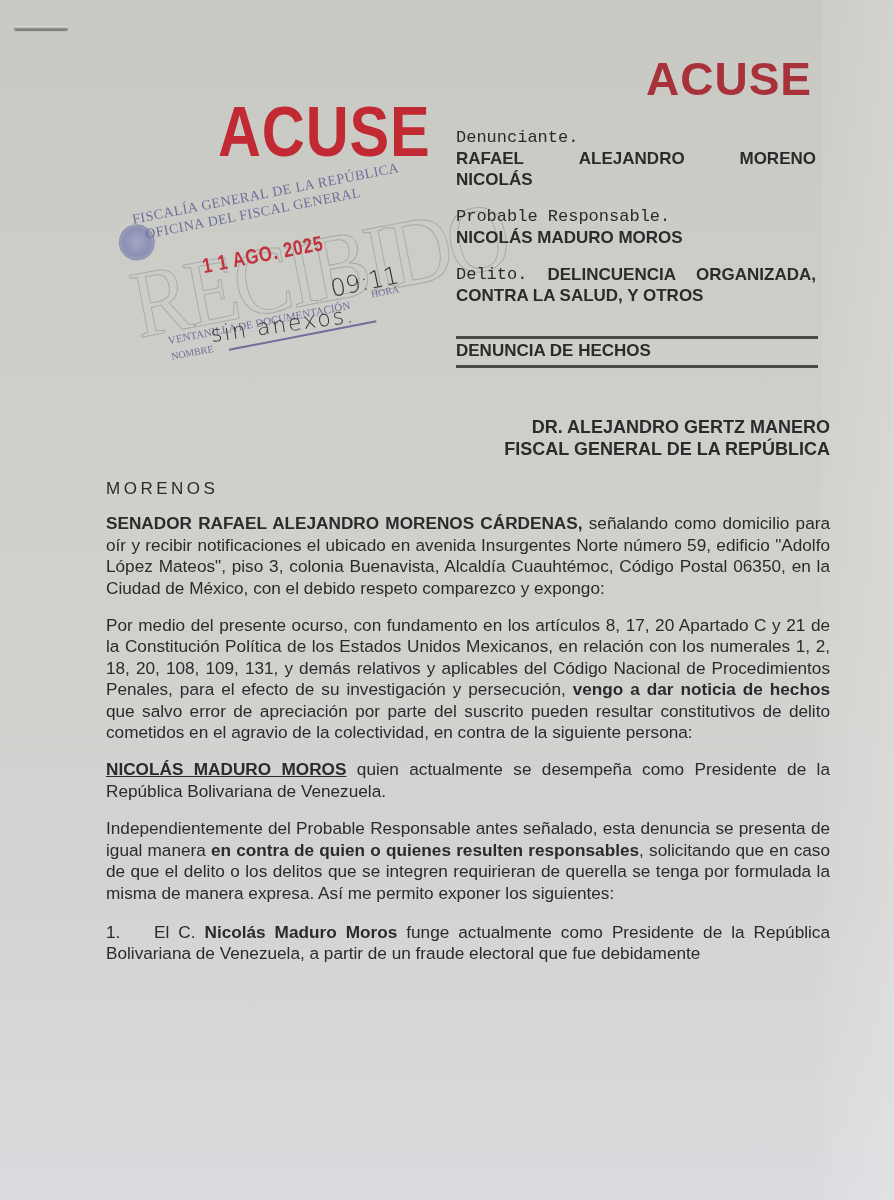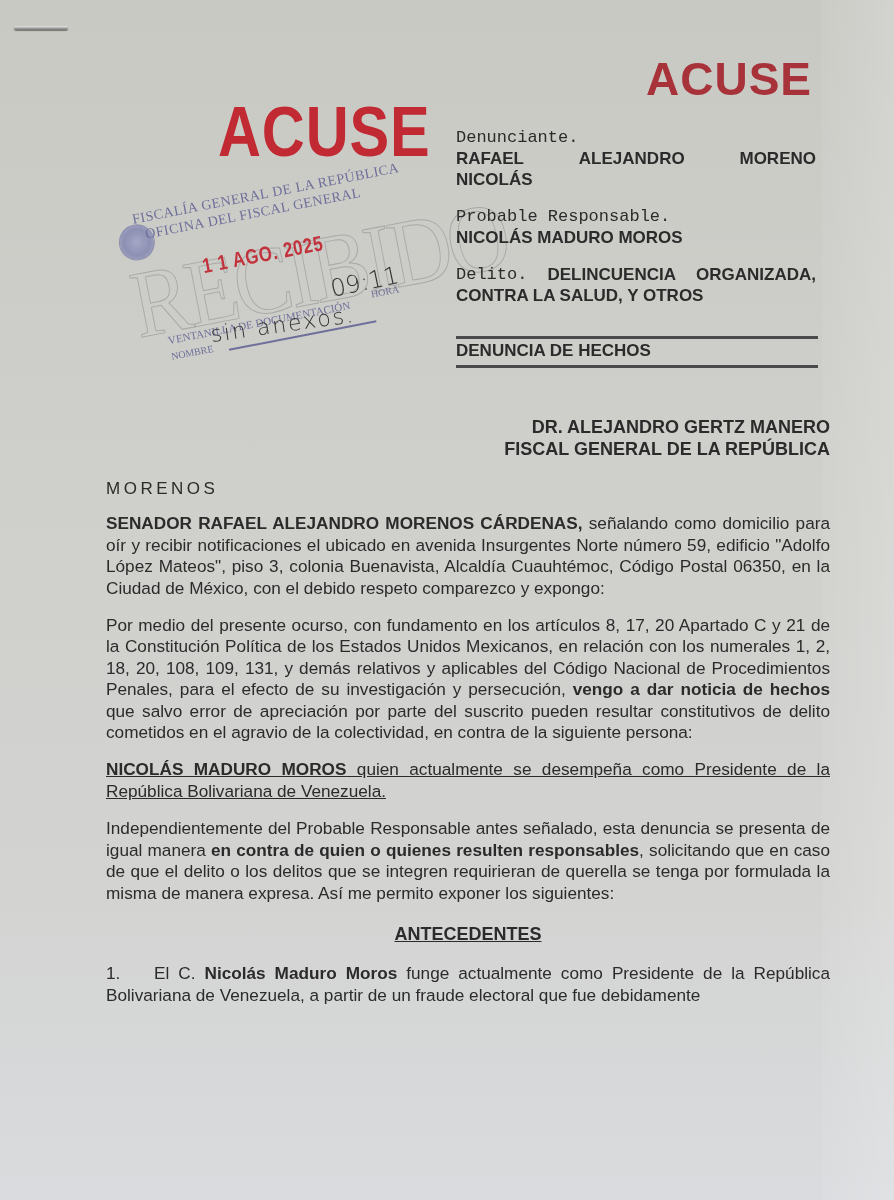--- a/index.html
+++ b/index.html
@@ -140,21 +140,20 @@
 
   <div class="body">
     <div class="addressee">DR. ALEJANDRO GERTZ MANERO</div>
     <div class="addressee">FISCAL GENERAL DE LA REPÚBLICA</div>
     <div class="presente">MORENOS</div>
 
     <p class="para" style="margin-top:14px;margin-bottom:0;"><b>SENADOR RAFAEL ALEJANDRO MORENOS CÁRDENAS,</b><span> señalando como domicilio para oír y recibir notificaciones el ubicado en avenida Insurgentes Norte número 59, edificio "Adolfo López Mateos", piso 3, colonia Buenavista, Alcaldía Cuauhtémoc, Código Postal 06350, en la Ciudad de México, con el debido respeto comparezco y expongo:</span></p>
 
     <p class="para" style="margin-bottom:0;"><span>Por medio del presente ocurso, con fundamento en los artículos 8, 17, 20 Apartado C y 21 de la Constitución Política de los Estados Unidos Mexicanos, en relación con los numerales 1, 2, 18, 20, 108, 109, 131, y demás relativos y aplicables del Código Nacional de Procedimientos Penales, para el efecto de su investigación y persecución, </span><b>vengo a dar noticia de hechos</b><span> que salvo error de apreciación por parte del suscrito pueden resultar constitutivos de delito cometidos en el agravio de la colectividad, en contra de la siguiente persona:</span></p>
 
-    <p class="para" style="margin-bottom:2px;text-decoration:underline;"><b class="underline">NICOLÁS MADURO MOROS</b><span> quien actualmente se desempeña como Presidente de la República Bolivariana de Venezuela.</span></p>
+    <p class="para" style="margin-bottom:2px;"><b class="underline">NICOLÁS MADURO MOROS</b><span> quien actualmente se desempeña como Presidente de la República Bolivariana de Venezuela.</span></p>
 
     <p class="para" style="margin-bottom:0;"><span>Independientemente del Probable Responsable antes señalado, esta denuncia se presenta de igual manera </span><b>en contra de quien o quienes resulten responsables</b><span>, solicitando que en caso de que el delito o los delitos que se integren requirieran de querella se tenga por formulada la misma de manera expresa. Así me permito exponer los siguientes:</span></p>
 
-    <div class="section-title">ANTECEDENTES</div>
 
     <p class="item" style="margin-bottom:16px;"><span class="item-num">1.</span><span>El C. </span><b>Nicolás Maduro Moros</b><span> funge actualmente como Presidente de la República Bolivariana de Venezuela, a partir de un fraude electoral que fue debidamente</span></p>
   </div>
 </div>
 
 </body></html>

